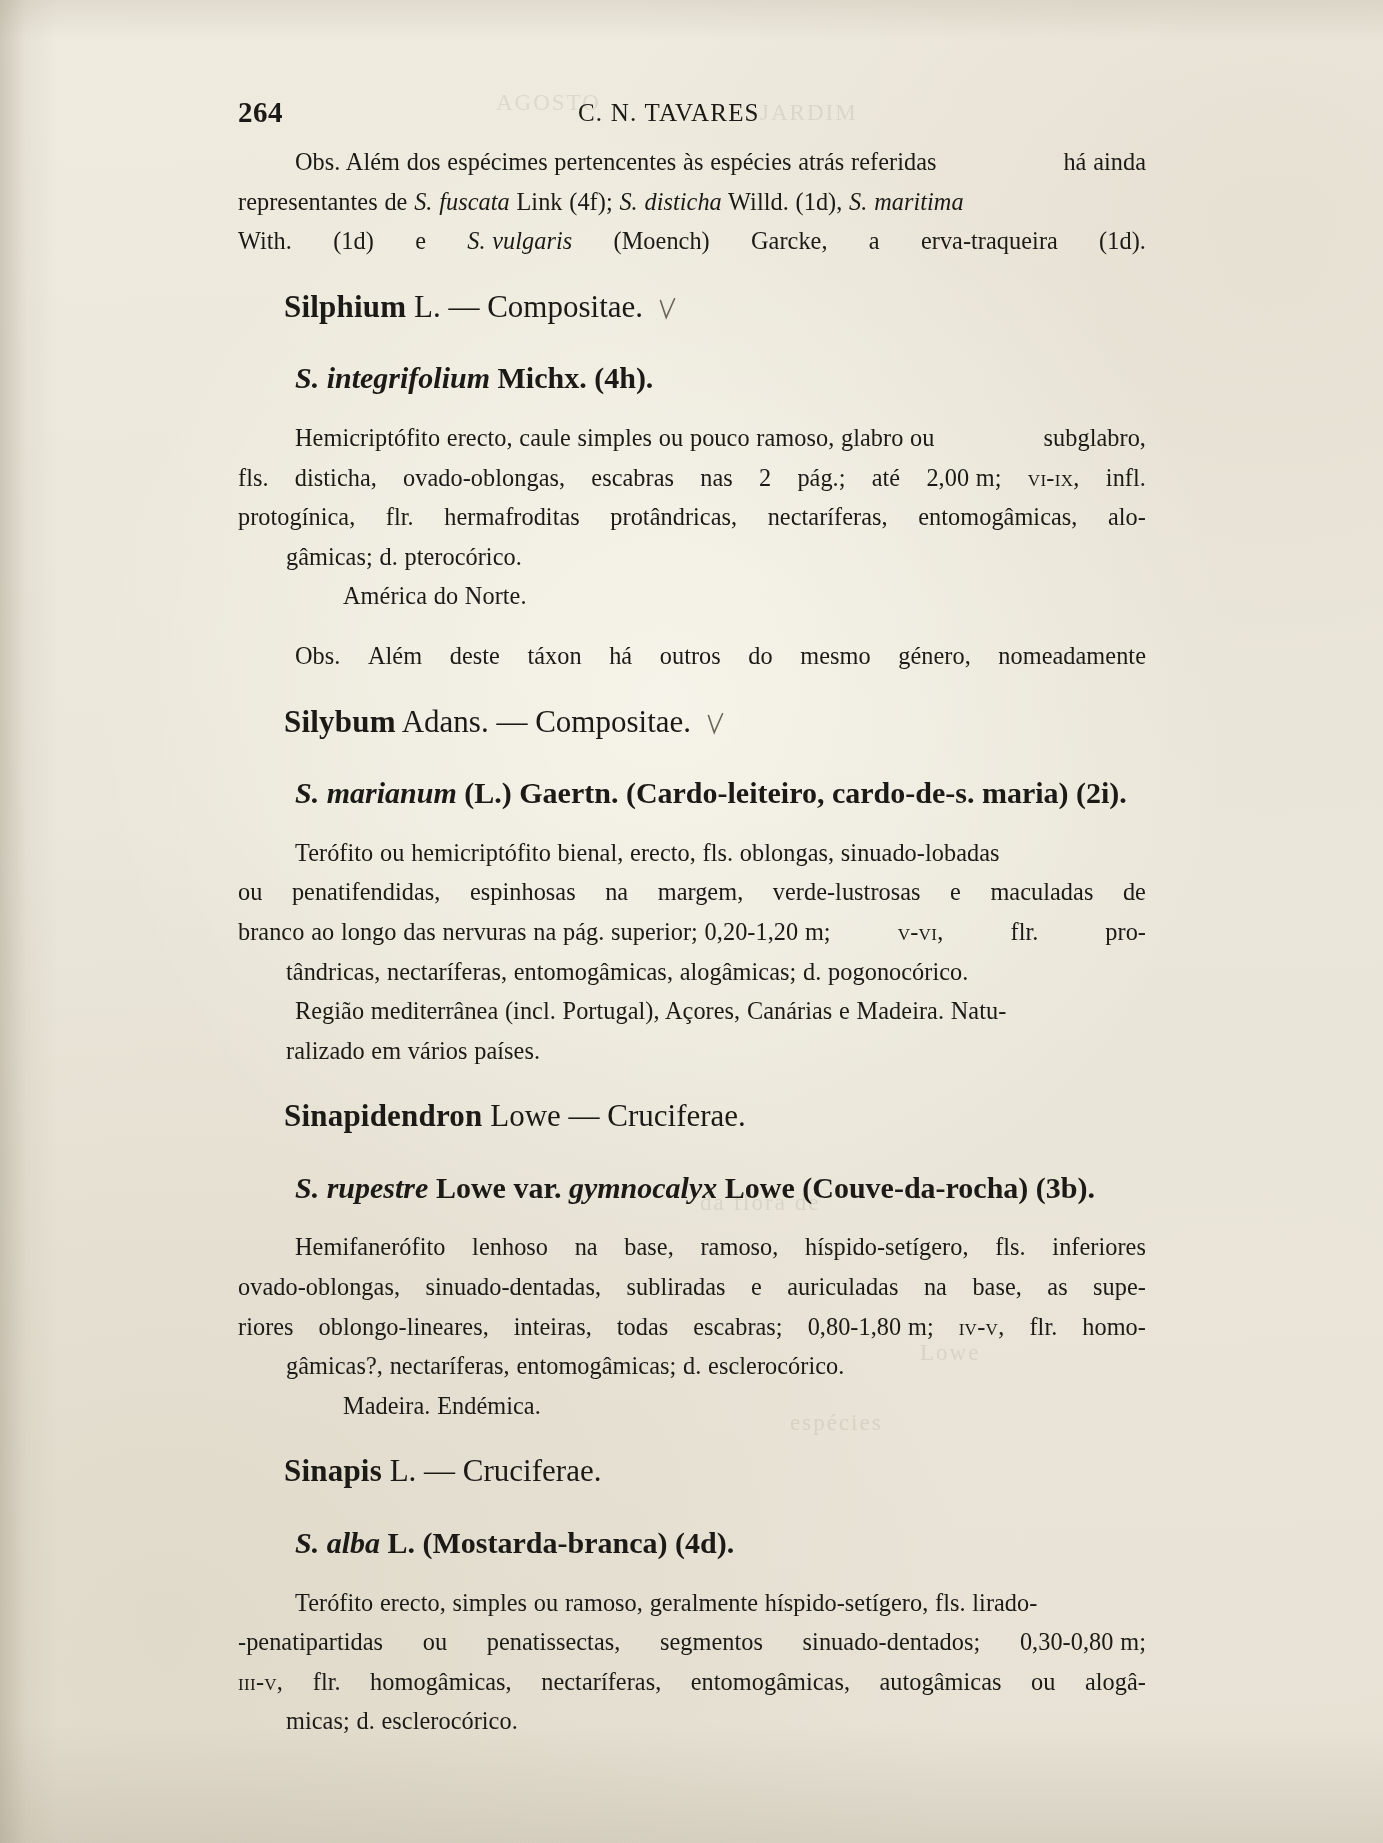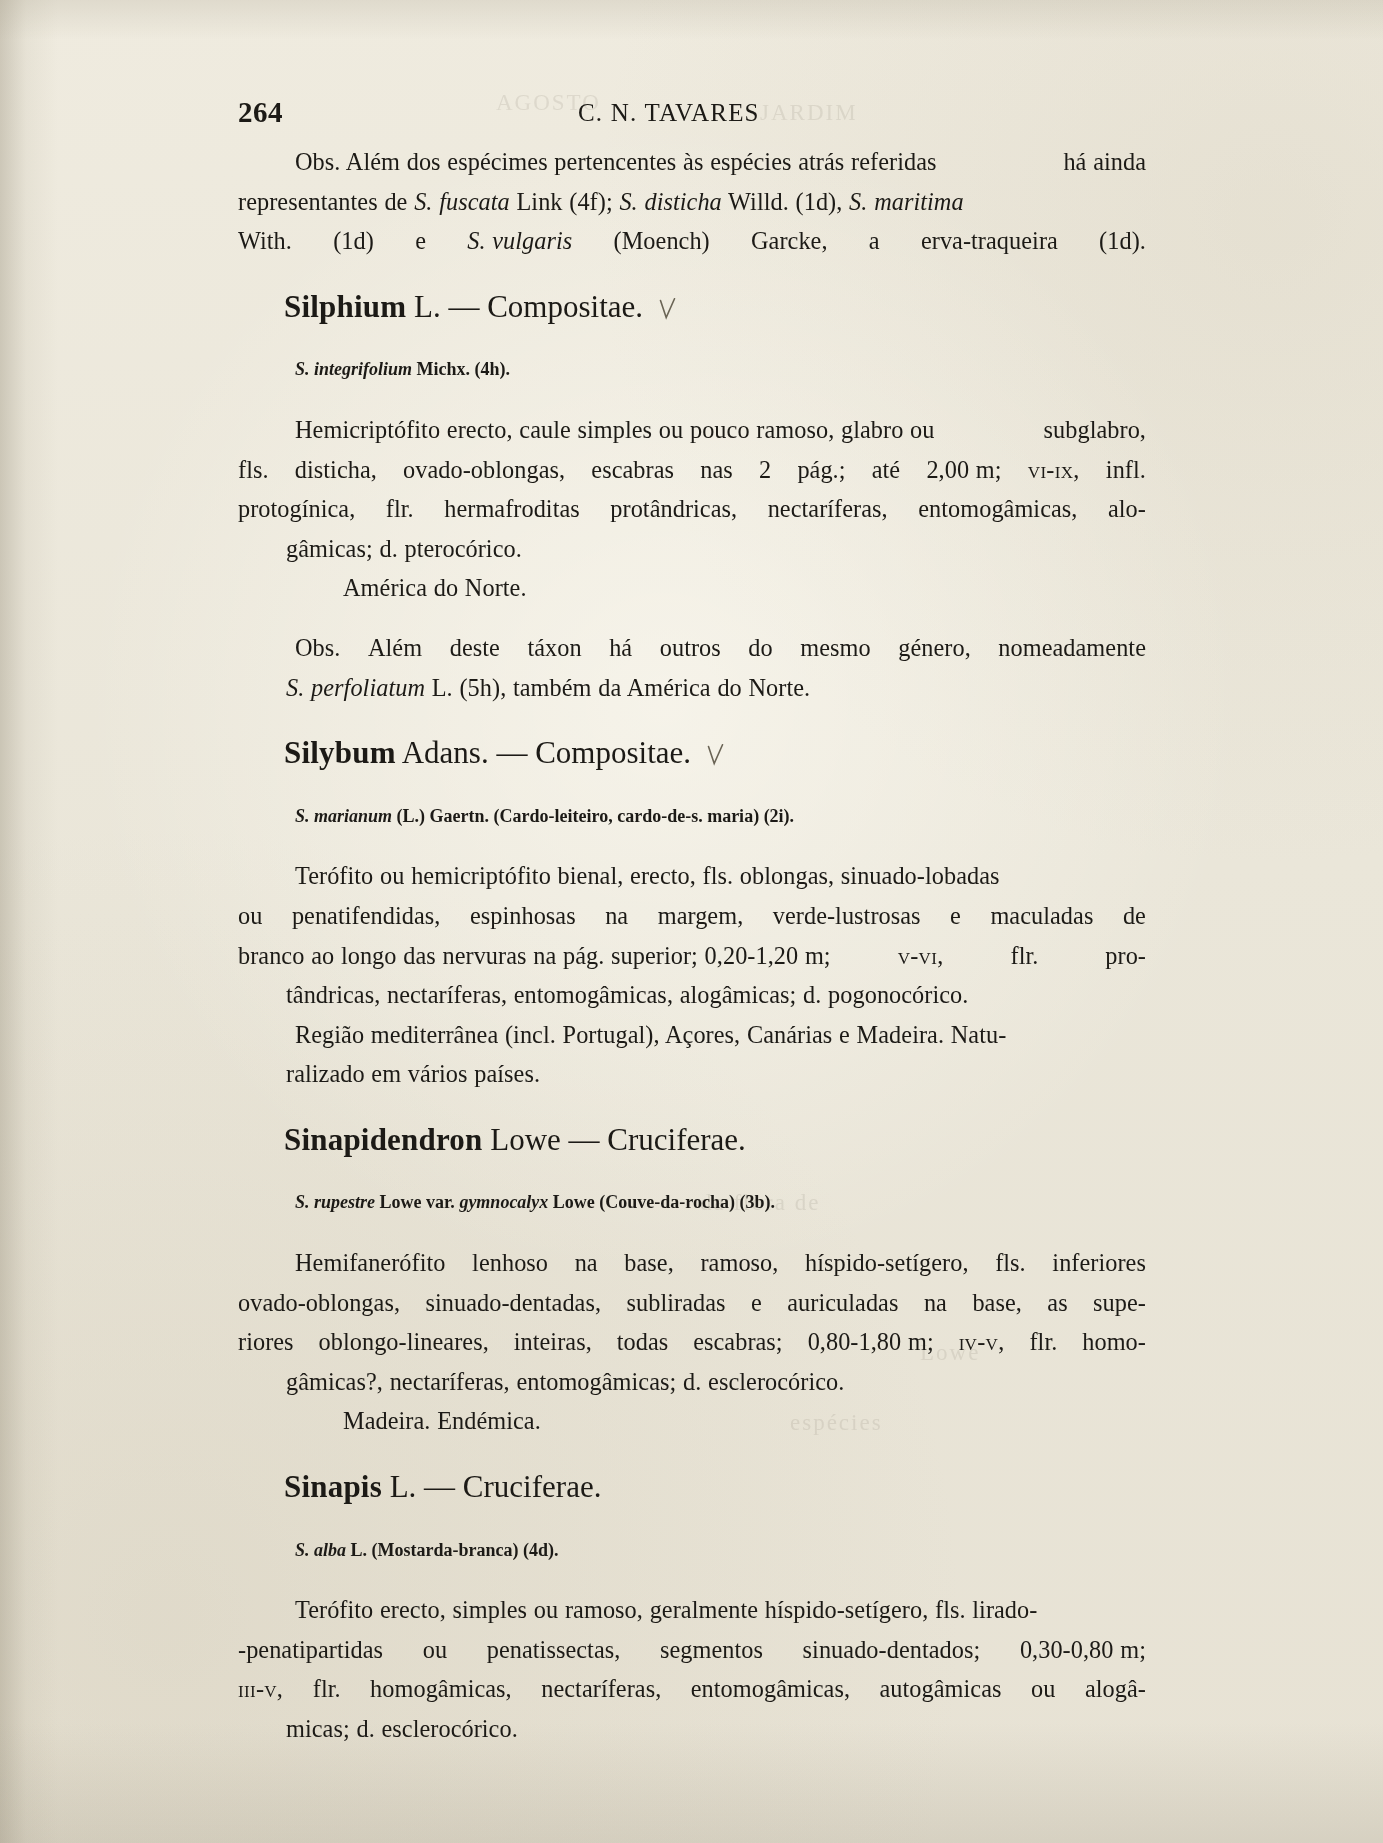--- a/index.html
+++ b/index.html
@@ -109,25 +109,25 @@
     margin-top: 26px;
     margin-bottom: 0;
     white-space: nowrap;
     margin-left: 46px;
   }
   .genus .gname { font-weight: 700; letter-spacing: 0.2px; }
   .dash { letter-spacing: 0px; }
 
   
   .species {
-    font-size: 18px;
+    font-size: 30px;
     line-height: 39.6px;
     padding-left: 57px;
     white-space: nowrap;
-    margin-top: 24px;
+    margin-top: 32px;
   }
 
   
   .tick {
     display: inline-block;
     position: relative;
     width: 20px;
     height: 22px;
     vertical-align: -3px;
     margin-left: 8px;
@@ -254,23 +254,20 @@
       <span>Além</span>
       <span>deste</span>
       <span>táxon</span>
       <span>há</span>
       <span>outros</span>
       <span>do</span>
       <span>mesmo</span>
       <span>género,</span>
       <span>nomeadamente</span>
     </div>
-    <div class="ln lastline">
-      <i>S. perfoliatum</i><span> L. (5h), também da América do Norte.</span>
-    </div>
   </div>
 
   <div class="genus">
     <span class="gname">Silybum</span>
     <span>Adans.</span>
     <span class="dash">—</span>
     <span>Compositae.</span>
     <span class="tick">
       <svg width="20" height="22" viewBox="0 0 20 22">
         <path d="M1.5 2.5 L7.2 19.5 L15.5 0.8" fill="none" stroke="#6a6455" stroke-width="1.6" stroke-linecap="round"></path>

